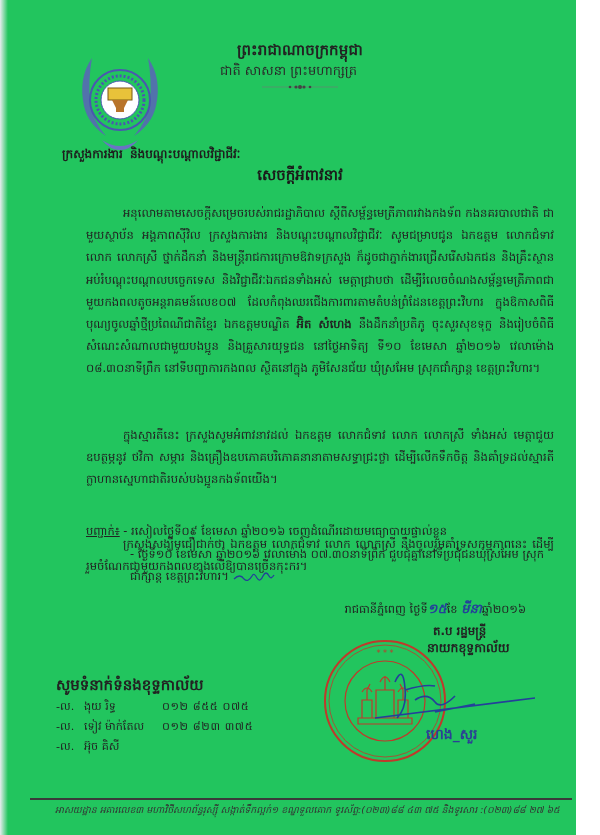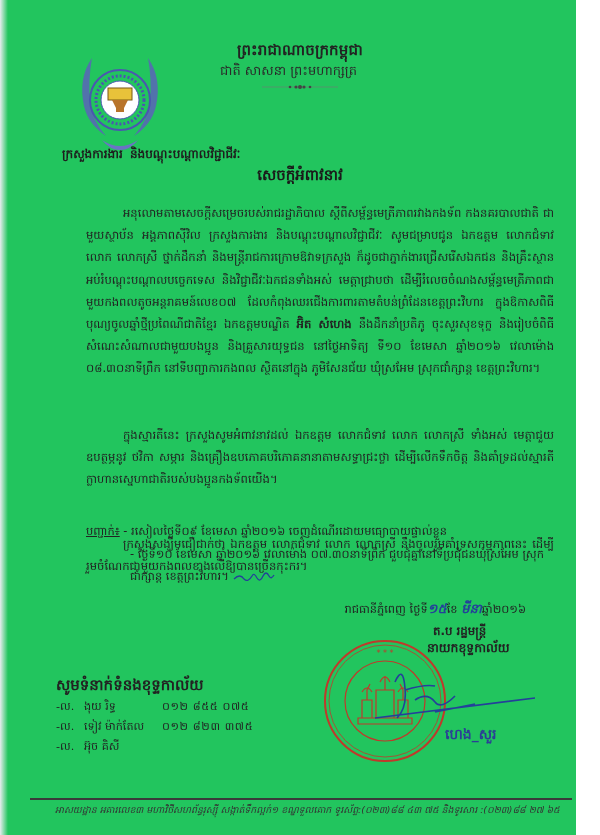--- a/index.html
+++ b/index.html
@@ -34,21 +34,21 @@
     .note-line2 { position: absolute; left: 130px; top: 543px; width: 430px; font-size: 11.4px; line-height: 22px; color: #222; }
     .sig-scribble { display: inline-block; width: 44px; height: 14px; vertical-align: middle; }
 
     .dateline { position: absolute; right: 50px; top: 600px; font-size: 11.4px; color: #222; }
     .hand { color: #24409a; font-weight: bold; font-style: italic; font-size: 13px; }
     .pp-line { position: absolute; left: 433px; top: 623px; font-size: 11.8px; font-weight: bold; color: #222; }
     .office-head { position: absolute; left: 427px; top: 640px; font-size: 12.4px; font-weight: bold; color: #222; }
 
     .seal { position: absolute; left: 322px; top: 638px; width: 126px; height: 126px; }
     .signature { position: absolute; left: 355px; top: 660px; width: 200px; height: 80px; }
-    .signer-name { position: absolute; left: 445px; top: 725px; font-size: 14px; font-weight: bold; color: #2b3f96; }
+    .signer-name { position: absolute; left: 426px; top: 725px; font-size: 14px; font-weight: bold; color: #2b3f96; }
 
     .contact-head { position: absolute; left: 56px; top: 675px; font-size: 15px; color: #222; font-weight: bold; }
     .contacts { position: absolute; left: 56px; top: 697px; font-size: 11.2px; color: #222; }
     .contact-row { display: flex; height: 20px; line-height: 20px; }
     .c-prefix { width: 28px; }
     .c-name { width: 78px; }
     .c-phone { width: 120px; letter-spacing: 0.6px; }
 
     .footer-rule { position: absolute; left: 30px; top: 798px; width: 542px; height: 2px; background: #3a3a3a; }
     .footer-text { position: absolute; left: 55px; top: 804px; width: 520px; font-size: 9.4px; font-style: italic; color: #333; white-space: nowrap; }

